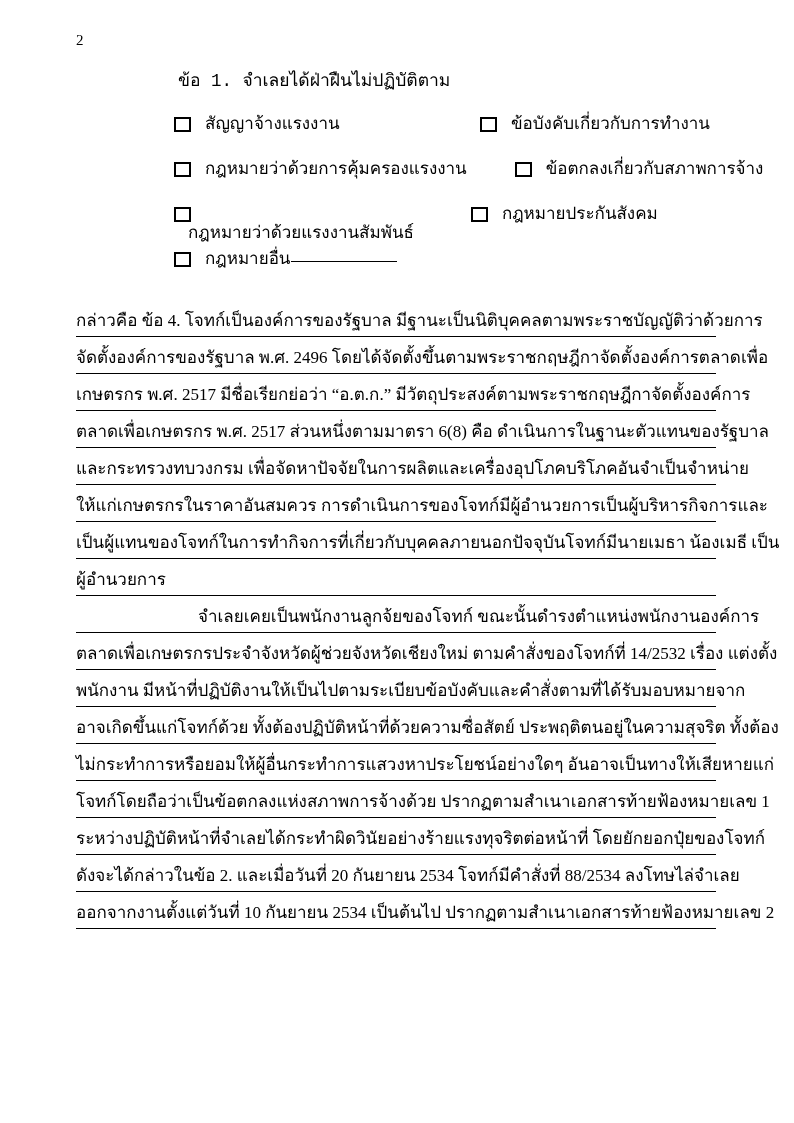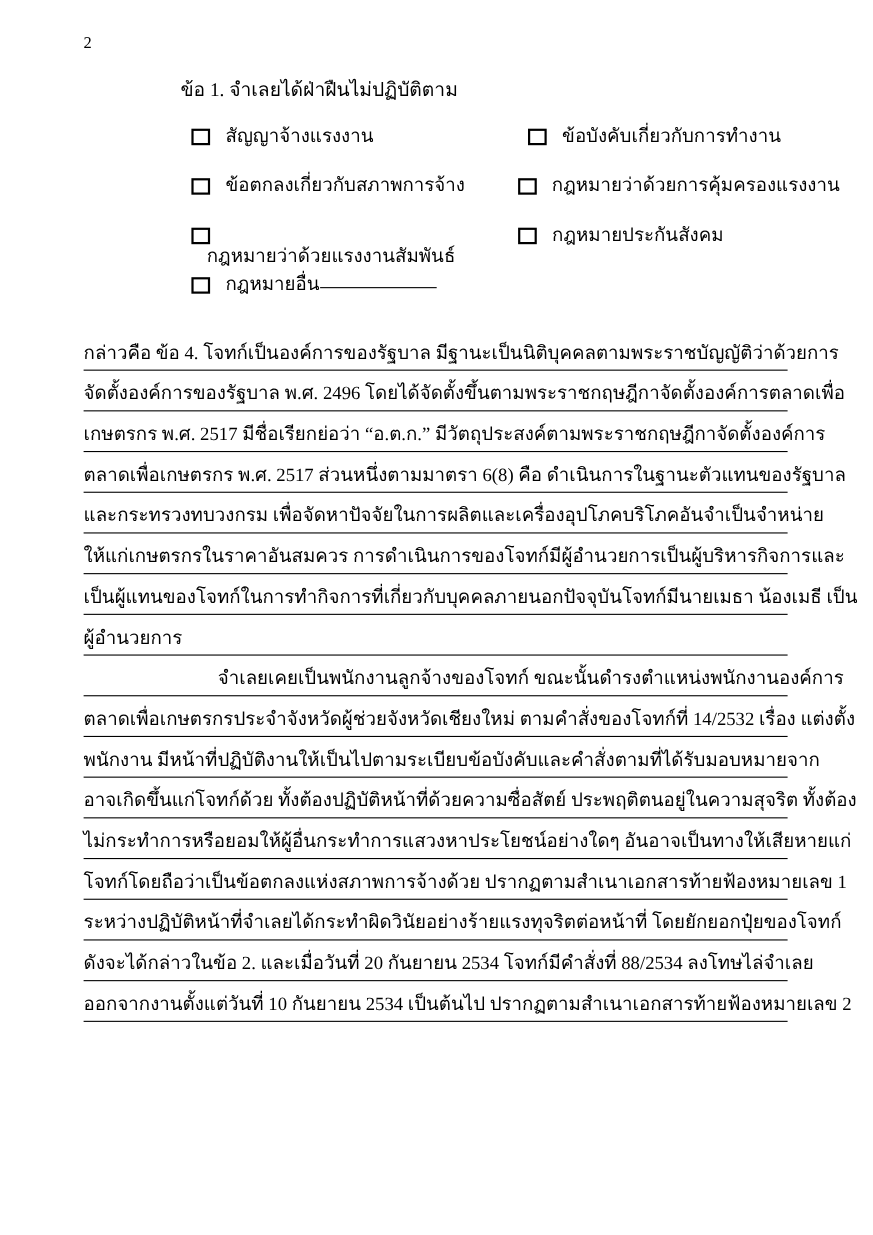--- a/index.html
+++ b/index.html
@@ -24,25 +24,26 @@
     left: 76px;
     top: 33px;
     font-size: 15px;
     line-height: 1;
     font-family: "Liberation Serif", "DejaVu Serif", serif;
   }
 
   
   .heading {
     position: absolute;
-    left: 164px;
+    left: 178px;
     top: 70px;
     font-size: 17.5px;
     line-height: 1.35;
     white-space: nowrap;
+    font-family: Liberation Mono, monospace;
   }
 
   
   .checkbox-block {
     position: absolute;
     left: 126px;
     top: 113px;
     width: 600px;
   }
 
@@ -144,27 +145,27 @@
         <span class="cb-box"></span>
         <span class="cb-label">สัญญาจ้างแรงงาน</span>
       </div>
       <div class="cb-cell right">
         <span class="cb-box"></span>
         <span class="cb-label">ข้อบังคับเกี่ยวกับการทำงาน</span>
       </div>
     </div>
 
     <div class="cb-row row2">
+      <div class="cb-cell right">
+        <span class="cb-box"></span>
+        <span class="cb-label">กฎหมายว่าด้วยการคุ้มครองแรงงาน</span>
+      </div>
       <div class="cb-cell left">
         <span class="cb-box"></span>
         <span class="cb-label">ข้อตกลงเกี่ยวกับสภาพการจ้าง</span>
-      </div>
-      <div class="cb-cell right">
-        <span class="cb-box"></span>
-        <span class="cb-label">กฎหมายว่าด้วยการคุ้มครองแรงงาน</span>
       </div>
     </div>
 
     <div class="cb-row row3">
       <div class="cb-cell left">
         <span class="cb-box"></span>
         <span class="cb-label">กฎหมายว่าด้วยแรงงานสัมพันธ์</span>
       </div>
       <div class="cb-cell right">
         <span class="cb-box"></span>
@@ -201,21 +202,21 @@
     <div class="line">
         <span class="ln-text">ให้แก่เกษตรกรในราคาอันสมควร การดำเนินการของโจทก์มีผู้อำนวยการเป็นผู้บริหารกิจการและ</span>
       </div>
     <div class="line">
         <span class="ln-text">เป็นผู้แทนของโจทก์ในการทำกิจการที่เกี่ยวกับบุคคลภายนอกปัจจุบันโจทก์มีนายเมธา  น้องเมธี เป็น</span>
       </div>
     <div class="line flush">
         <span class="ln-text">ผู้อำนวยการ</span>
       </div>
     <div class="line indent">
-        <span class="ln-text">จำเลยเคยเป็นพนักงานลูกจ้างของโจทก์ ขณะนั้นดำรงตำแหน่งพนักงานองค์การ</span>
+        <span class="ln-text">จำเลยเคยเป็นพนักงานลูกจ้ยของโจทก์ ขณะนั้นดำรงตำแหน่งพนักงานองค์การ</span>
       </div>
     <div class="line">
         <span class="ln-text">ตลาดเพื่อเกษตรกรประจำจังหวัดผู้ช่วยจังหวัดเชียงใหม่ ตามคำสั่งของโจทก์ที่ 14/2532 เรื่อง แต่งตั้ง</span>
       </div>
     <div class="line">
         <span class="ln-text">พนักงาน มีหน้าที่ปฏิบัติงานให้เป็นไปตามระเบียบข้อบังคับและคำสั่งตามที่ได้รับมอบหมายจาก</span>
       </div>
     <div class="line">
         <span class="ln-text">อาจเกิดขึ้นแก่โจทก์ด้วย ทั้งต้องปฏิบัติหน้าที่ด้วยความซื่อสัตย์ ประพฤติตนอยู่ในความสุจริต ทั้งต้อง</span>
       </div>

